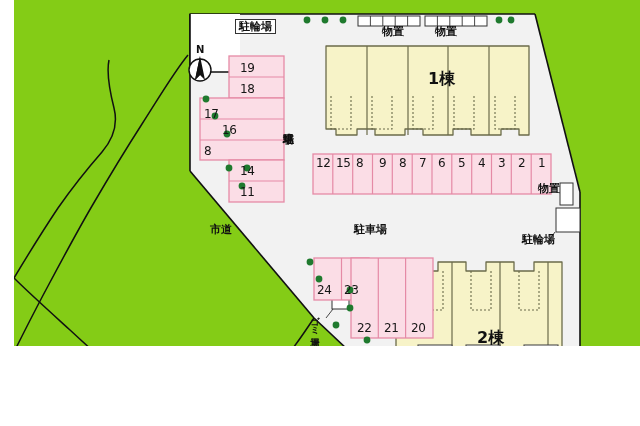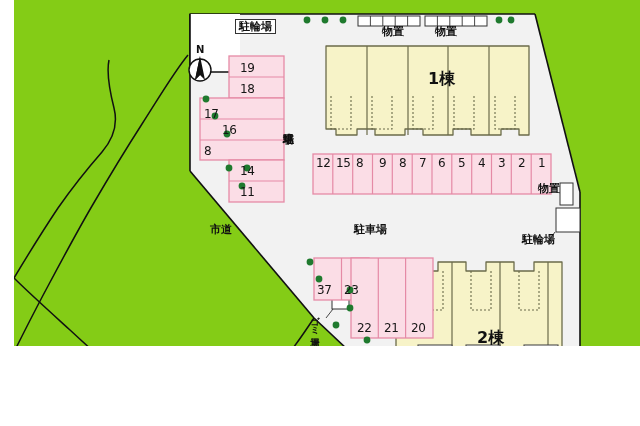--- a/index.html
+++ b/index.html
@@ -266,20 +266,20 @@
   <div class="stall-num" style="left:365px;top:157px;">9</div>
   <div class="stall-num" style="left:385px;top:157px;">8</div>
   <div class="stall-num" style="left:405px;top:157px;">7</div>
   <div class="stall-num" style="left:424px;top:157px;">6</div>
   <div class="stall-num" style="left:444px;top:157px;">5</div>
   <div class="stall-num" style="left:464px;top:157px;">4</div>
   <div class="stall-num" style="left:484px;top:157px;">3</div>
   <div class="stall-num" style="left:504px;top:157px;">2</div>
   <div class="stall-num" style="left:524px;top:157px;">1</div>
 
-  <div class="stall-num" style="left:303px;top:284px;">37</div>
+  <div class="stall-num" style="left:303px;top:284px;">24</div>
   <div class="stall-num" style="left:330px;top:284px;">23</div>
 
   <div class="stall-num" style="left:343px;top:322px;">22</div>
   <div class="stall-num" style="left:370px;top:322px;">21</div>
   <div class="stall-num" style="left:397px;top:322px;">20</div>
 
 </div>
 
 </body></html>

